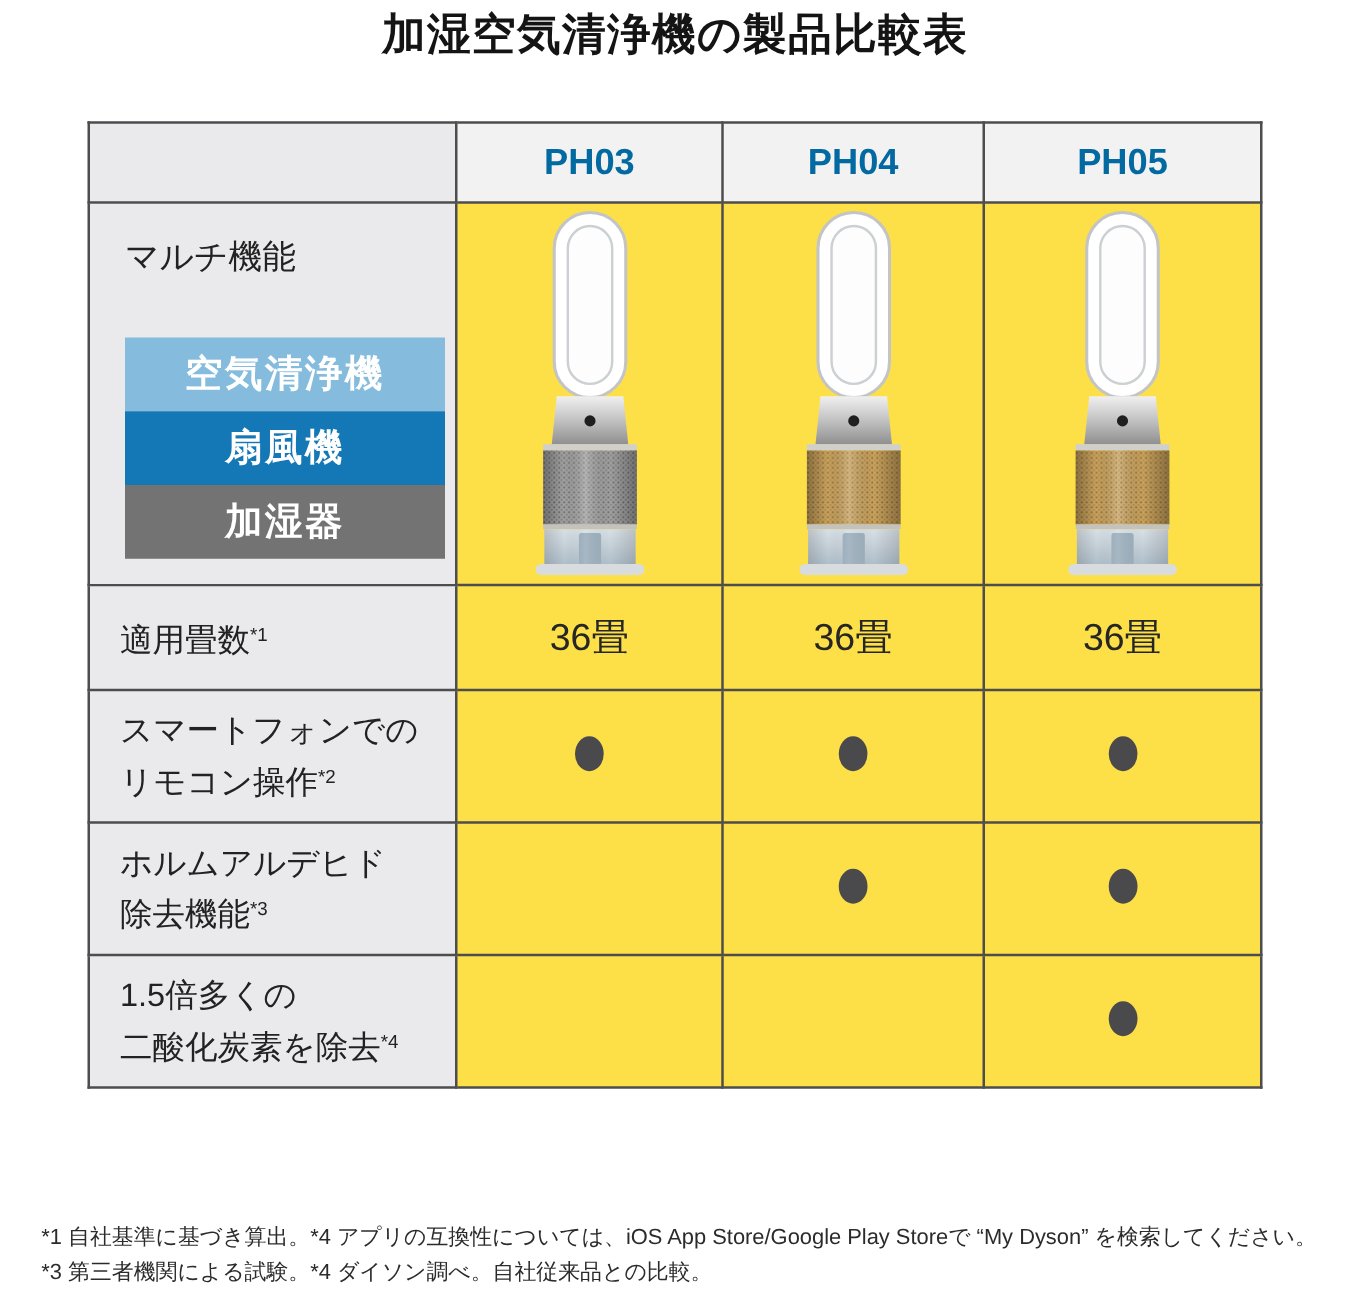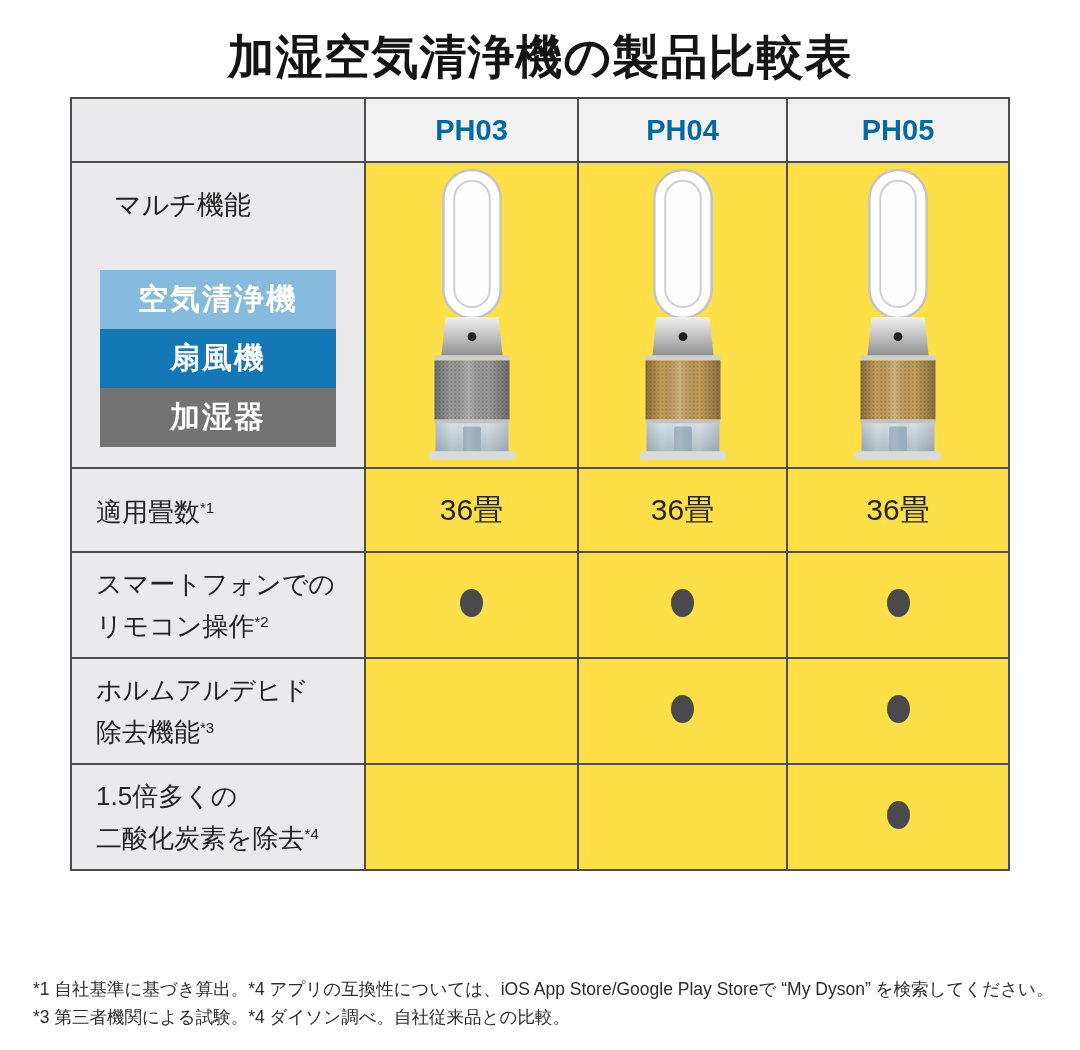--- a/index.html
+++ b/index.html
@@ -5,25 +5,25 @@
   * { margin:0; padding:0; box-sizing:border-box; }
   html,body { background:#ffffff; }
   body {
     width:1080px; height:1050px;
     font-family:"Liberation Sans","DejaVu Sans",sans-serif;
     color:#1e1e1e;
     position:relative;
   }
   .title {
     text-align:center;
-    font-size:47px;
+    font-size:35px;
     font-weight:bold;
     letter-spacing:1px;
     color:#141414;
-    padding-top:26px;
+    padding-top:4px;
   }
   table.compare {
     position:absolute;
     left:70px; top:97px;
     width:938px;
     border-collapse:collapse;
     table-layout:fixed;
   }
   table.compare td, table.compare th {
     border:2px solid #4d4d4d;
@@ -45,22 +45,22 @@
   .row-feat td { height:106px; }
   .cell-label {
     font-size:26px;
     text-align:left;
     padding-left:24px;
     color:#222;
     line-height:37px;
   }
   .cell-label sup { font-size:15px; vertical-align:8px; }
   .multi-cell { vertical-align:top !important; position:relative; }
-  .multi-label { font-size:27px; padding:24px 0 0 42px; color:#222; }
-  .badges { position:absolute; left:28px; bottom:20px; width:236px; }
+  .multi-label { font-size:27px; padding:24px 0 0 28px; color:#222; }
+  .badges { position:absolute; left:28px; bottom:20px; width:256px; }
   .badge {
     height:59px;
     display:flex; align-items:center; justify-content:center;
     color:#ffffff;
     font-size:30px;
     font-weight:600;
     letter-spacing:2px;
   }
   .val-center { text-align:center; font-size:30px; color:#262626; }
   .filter-merged { text-align:center; font-size:24px; color:#262626; }

